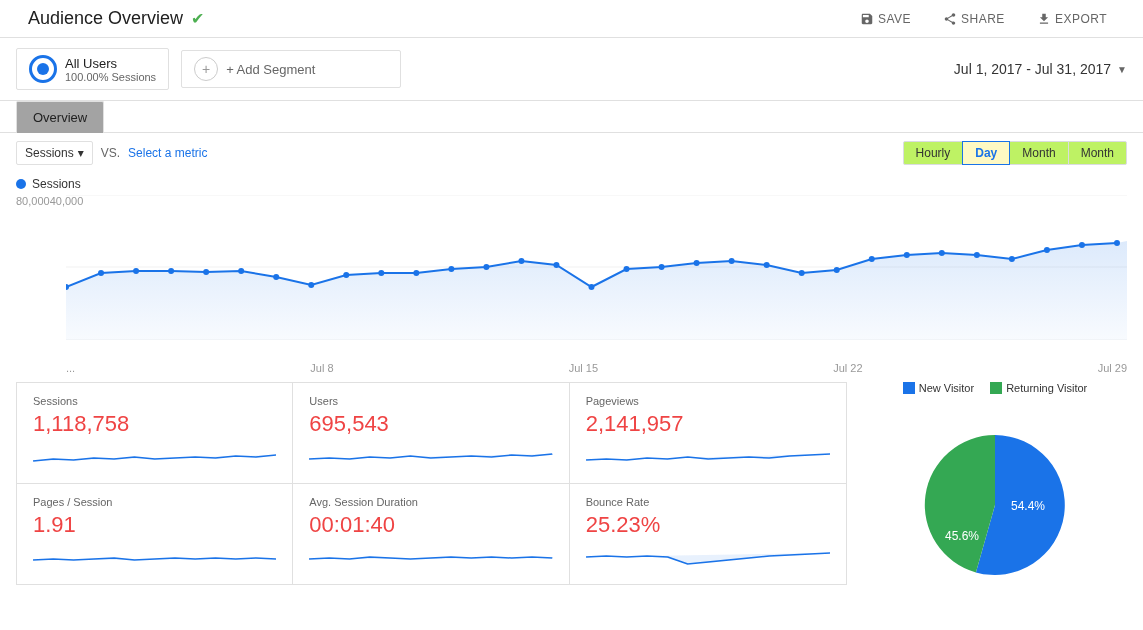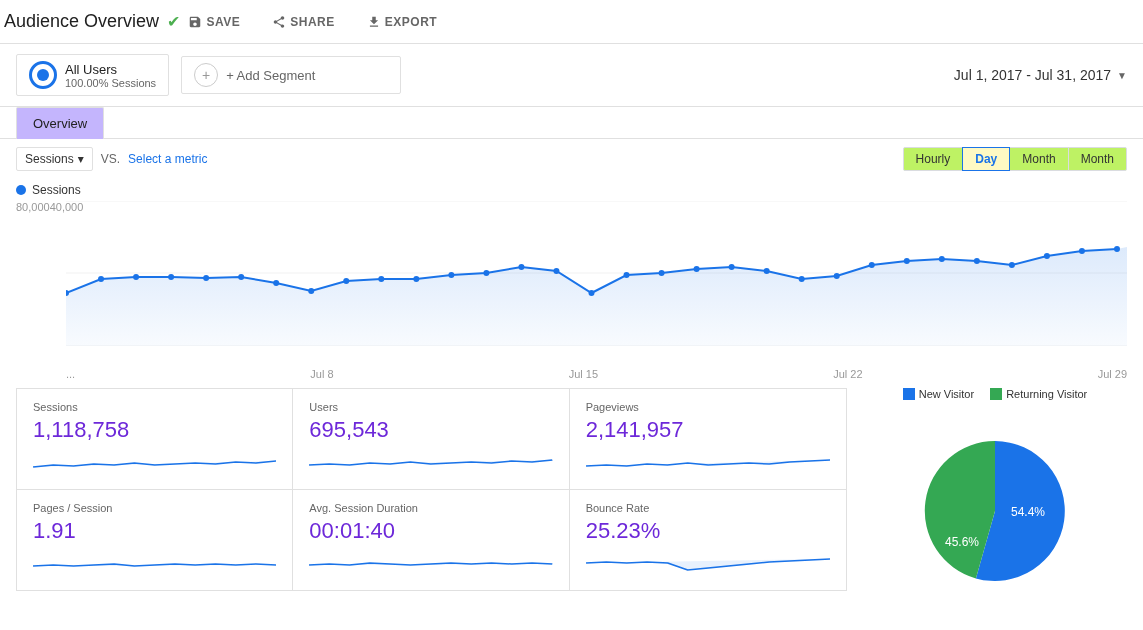--- a/index.html
+++ b/index.html
@@ -1,31 +1,31 @@
 <!DOCTYPE html>
 <html><head>
   <meta charset="utf-8">
   <style>
     * { box-sizing: border-box; margin: 0; padding: 0; }
     body { font-family: Arial, sans-serif; font-size: 13px; color: #333; background: #fff; width: 1143px; height: 630px; overflow: hidden; }
 
     
     .top-header {
-      display: flex; align-items: center; 
-      padding: 8px 4px; border-bottom: 1px solid #e0e0e0; background: #fff;
-      height: 44px;
+      display: flex; align-items: center; justify-content: space-between;
+      padding: 8px 28px; border-bottom: 1px solid #e0e0e0; background: #fff;
+      height: 38px;
     }
     .top-header-left { display: flex; align-items: center; gap: 8px; }
     .page-title-text { font-size: 18px; font-weight: 400; color: #212121; }
     .verified-icon { color: #4caf50; font-size: 16px; }
     .top-header-right { display: flex; align-items: center; gap: 16px; }
     .header-btn {
       display: flex; align-items: center; gap: 4px; cursor: pointer;
       font-size: 12px; color: #666; background: none; border: none; padding: 4px 8px;
-      letter-spacing: 0.5px; font-weight: 700;
+      letter-spacing: 0.5px; font-weight: 400;
     }
 
     
     .segments-bar {
       display: flex; align-items: center; justify-content: space-between;
       padding: 10px 16px; border-bottom: 1px solid #e0e0e0; gap: 28px;
     }
     .segments-left { display: flex; align-items: center; gap: 12px; }
     .segment-pill {
       display: flex; align-items: center; gap: 8px;
@@ -55,21 +55,21 @@
 
     
     .tabs-bar {
       padding: 0 16px; border-bottom: 1px solid #e0e0e0; display: flex; align-items: flex-end;
     }
     .tab {
       padding: 8px 16px; font-size: 13px; cursor: pointer; border: 1px solid transparent;
       border-bottom: none; color: #666; margin-bottom: -1px; border-radius: 2px 2px 0 0;
     }
     .tab.active {
-      border-color: #e0e0e0; background: #c4b5fd; color: #212121; font-weight: 500;
+      border-color: #e0e0e0; background: #a3a3a3; color: #212121; font-weight: 500;
     }
 
     
     .controls-bar {
       display: flex; align-items: center; justify-content: space-between;
       padding: 8px 16px;
     }
     .controls-left { display: flex; align-items: center; gap: 8px; }
     .metric-select {
       display: flex; align-items: center; gap: 4px; border: 1px solid #e0e0e0;
@@ -104,21 +104,21 @@
       display: flex; gap: 0; padding: 8px 16px 0;
     }
     .metrics-left { flex: 1; }
     .metrics-grid { display: grid; grid-template-columns: repeat(3, 1fr); gap: 0; border: 1px solid #e0e0e0; }
     .metric-card {
       padding: 12px 16px; border-right: 1px solid #e0e0e0; border-bottom: 1px solid #e0e0e0;
     }
     .metric-card:nth-child(3n) { border-right: none; }
     .metric-card:nth-child(4), .metric-card:nth-child(5), .metric-card:nth-child(6) { border-bottom: none; }
     .metric-title { font-size: 11px; color: #666; margin-bottom: 4px; }
-    .metric-value { font-size: 22px; font-weight: 300; color: #6d28d9; margin-bottom: 4px; }
+    .metric-value { font-size: 22px; font-weight: 300; color: #ef4444; margin-bottom: 4px; }
     .metric-sparkline { height: 30px; }
     .sparkline-svg { width: 100%; height: 100%; }
 
     
     .pie-section { width: 280px; padding: 0 0 0 16px; }
     .pie-legend { display: flex; align-items: center; gap: 16px; margin-bottom: 21px; justify-content: center; }
     .pie-legend-item { display: flex; align-items: center; gap: 4px; font-size: 11px; color: #333; }
     .pie-legend-color { width: 12px; height: 12px; }
     .pie-container { position: relative; display: flex; justify-content: center; }
   </style>

